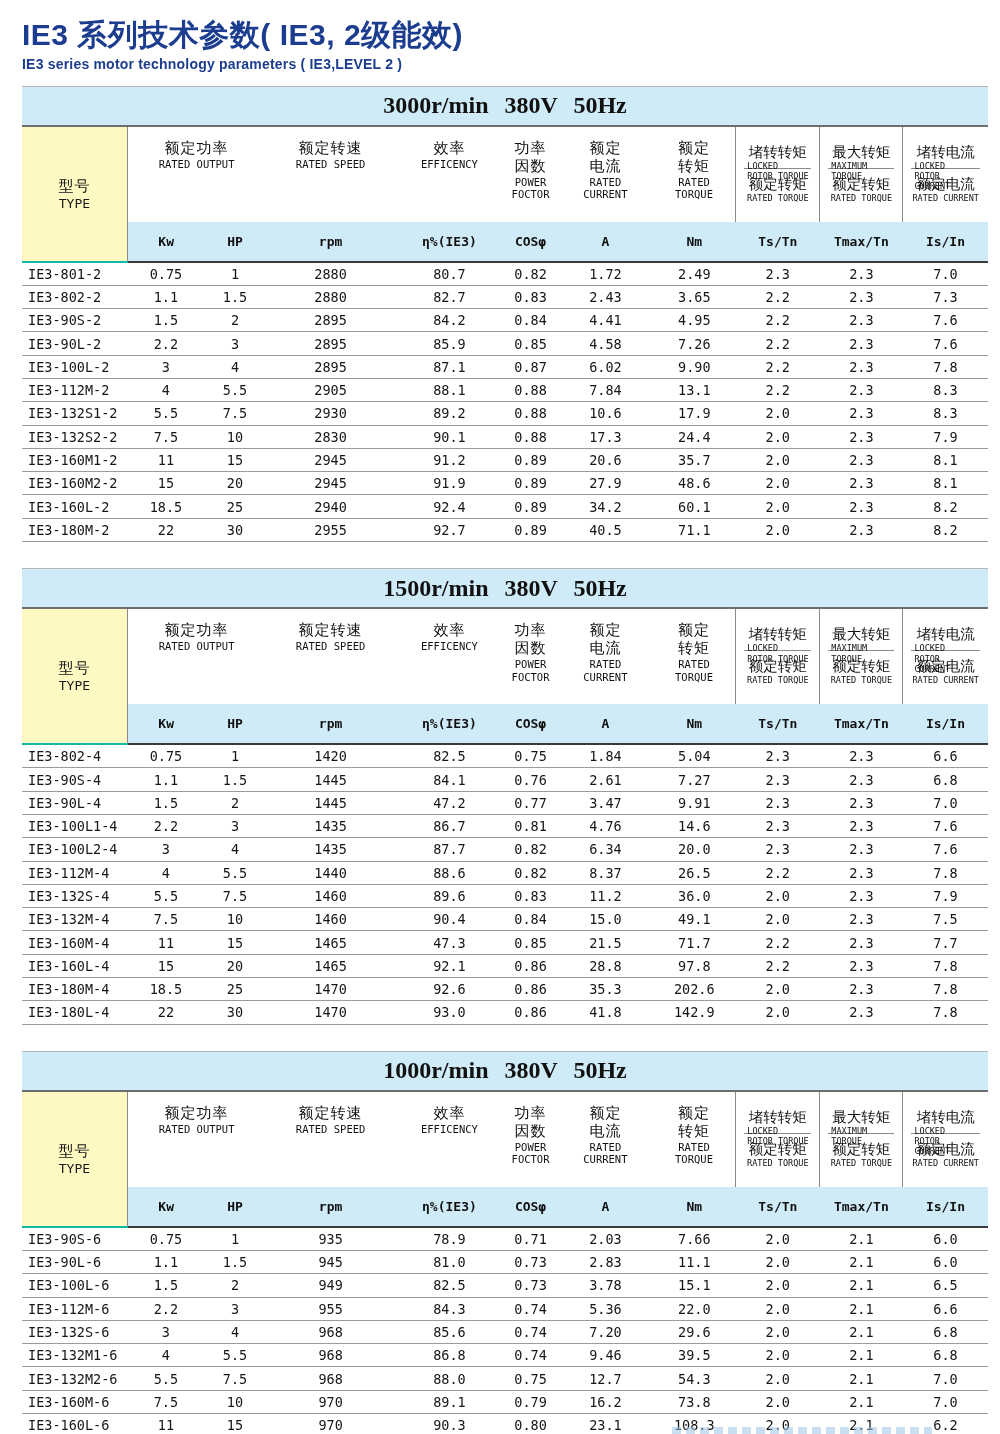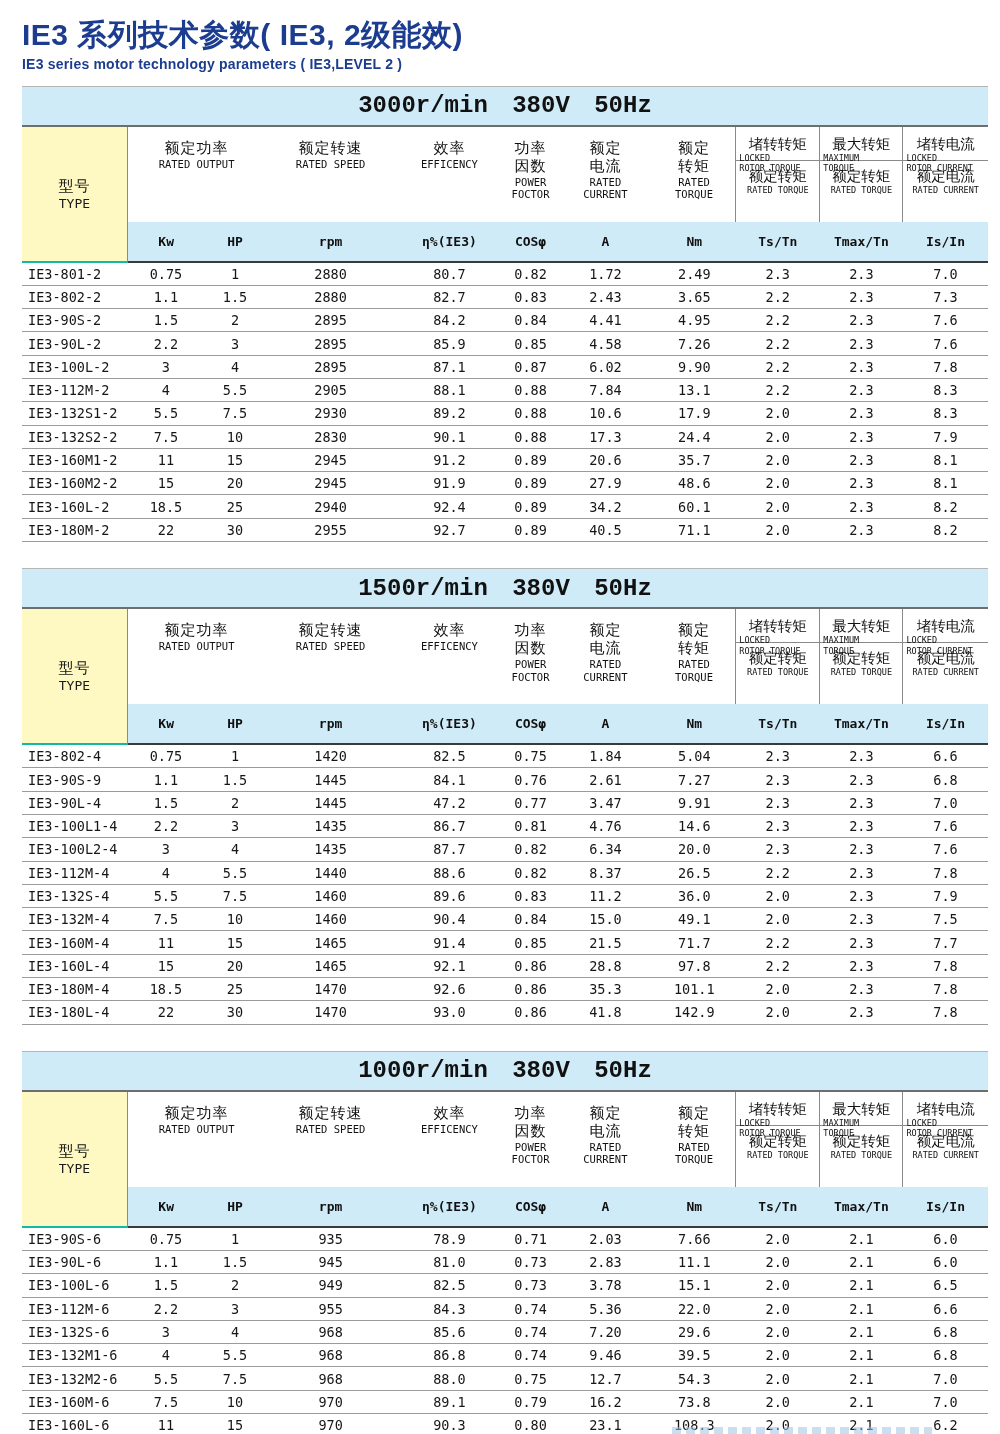--- a/index.html
+++ b/index.html
@@ -22,27 +22,27 @@
   .section{margin-top:26px;}
   .section:first-of-type{margin-top:14px;}
 
   .banner{
     background:#d0ebf8;height:38px;
     border-top:1px solid #b5b5b5;border-bottom:2px solid #6e6e6e;
     display:flex;align-items:center;justify-content:center;
   }
   .banner-text{
     font-size:24px;font-weight:bold;color:#111;word-spacing:10px;
-    font-family:Liberation Mono, monospace;
+    font-family:Liberation Serif, serif;
   }
 
   table{width:100%;border-collapse:collapse;table-layout:fixed;}
 
   
-  thead th{font-weight:normal;padding:0;vertical-align:top;}
+  thead th{font-weight:normal;padding:8px;vertical-align:top;}
   tr.hrow{height:95px;}
   th.type-cell{
     vertical-align:middle;background:#fef9c3;border-right:1px solid #8a8a8a;
     border-bottom:2px solid #14b8a6;
   }
   th.type-cell .cn{font-size:15px;letter-spacing:1px;}
   th.type-cell .en-type{font-size:13px;margin-top:1px;font-family:"DejaVu Sans Mono",monospace;}
 
   th.group{padding-top:12px;}
   .cn{font-size:15px;letter-spacing:1px;white-space:pre-line;line-height:1.2;color:#111;}
@@ -457,21 +457,21 @@
               <td>1420</td>
               <td>82.5</td>
               <td>0.75</td>
               <td>1.84</td>
               <td>5.04</td>
               <td>2.3</td>
               <td>2.3</td>
               <td>6.6</td>
             </tr>
             <tr>
-              <td class="type-col">IE3-90S-9</td>
+              <td class="type-col">IE3-90S-4</td>
               <td>1.1</td>
               <td>1.5</td>
               <td>1445</td>
               <td>84.1</td>
               <td>0.76</td>
               <td>2.61</td>
               <td>7.27</td>
               <td>2.3</td>
               <td>2.3</td>
               <td>6.8</td>
@@ -552,21 +552,21 @@
               <td>49.1</td>
               <td>2.0</td>
               <td>2.3</td>
               <td>7.5</td>
             </tr>
             <tr>
               <td class="type-col">IE3-160M-4</td>
               <td>11</td>
               <td>15</td>
               <td>1465</td>
-              <td>91.4</td>
+              <td>47.3</td>
               <td>0.85</td>
               <td>21.5</td>
               <td>71.7</td>
               <td>2.2</td>
               <td>2.3</td>
               <td>7.7</td>
             </tr>
             <tr>
               <td class="type-col">IE3-160L-4</td>
               <td>15</td>
@@ -581,21 +581,21 @@
               <td>7.8</td>
             </tr>
             <tr>
               <td class="type-col">IE3-180M-4</td>
               <td>18.5</td>
               <td>25</td>
               <td>1470</td>
               <td>92.6</td>
               <td>0.86</td>
               <td>35.3</td>
-              <td>101.1</td>
+              <td>202.6</td>
               <td>2.0</td>
               <td>2.3</td>
               <td>7.8</td>
             </tr>
             <tr>
               <td class="type-col">IE3-180L-4</td>
               <td>22</td>
               <td>30</td>
               <td>1470</td>
               <td>93.0</td>

